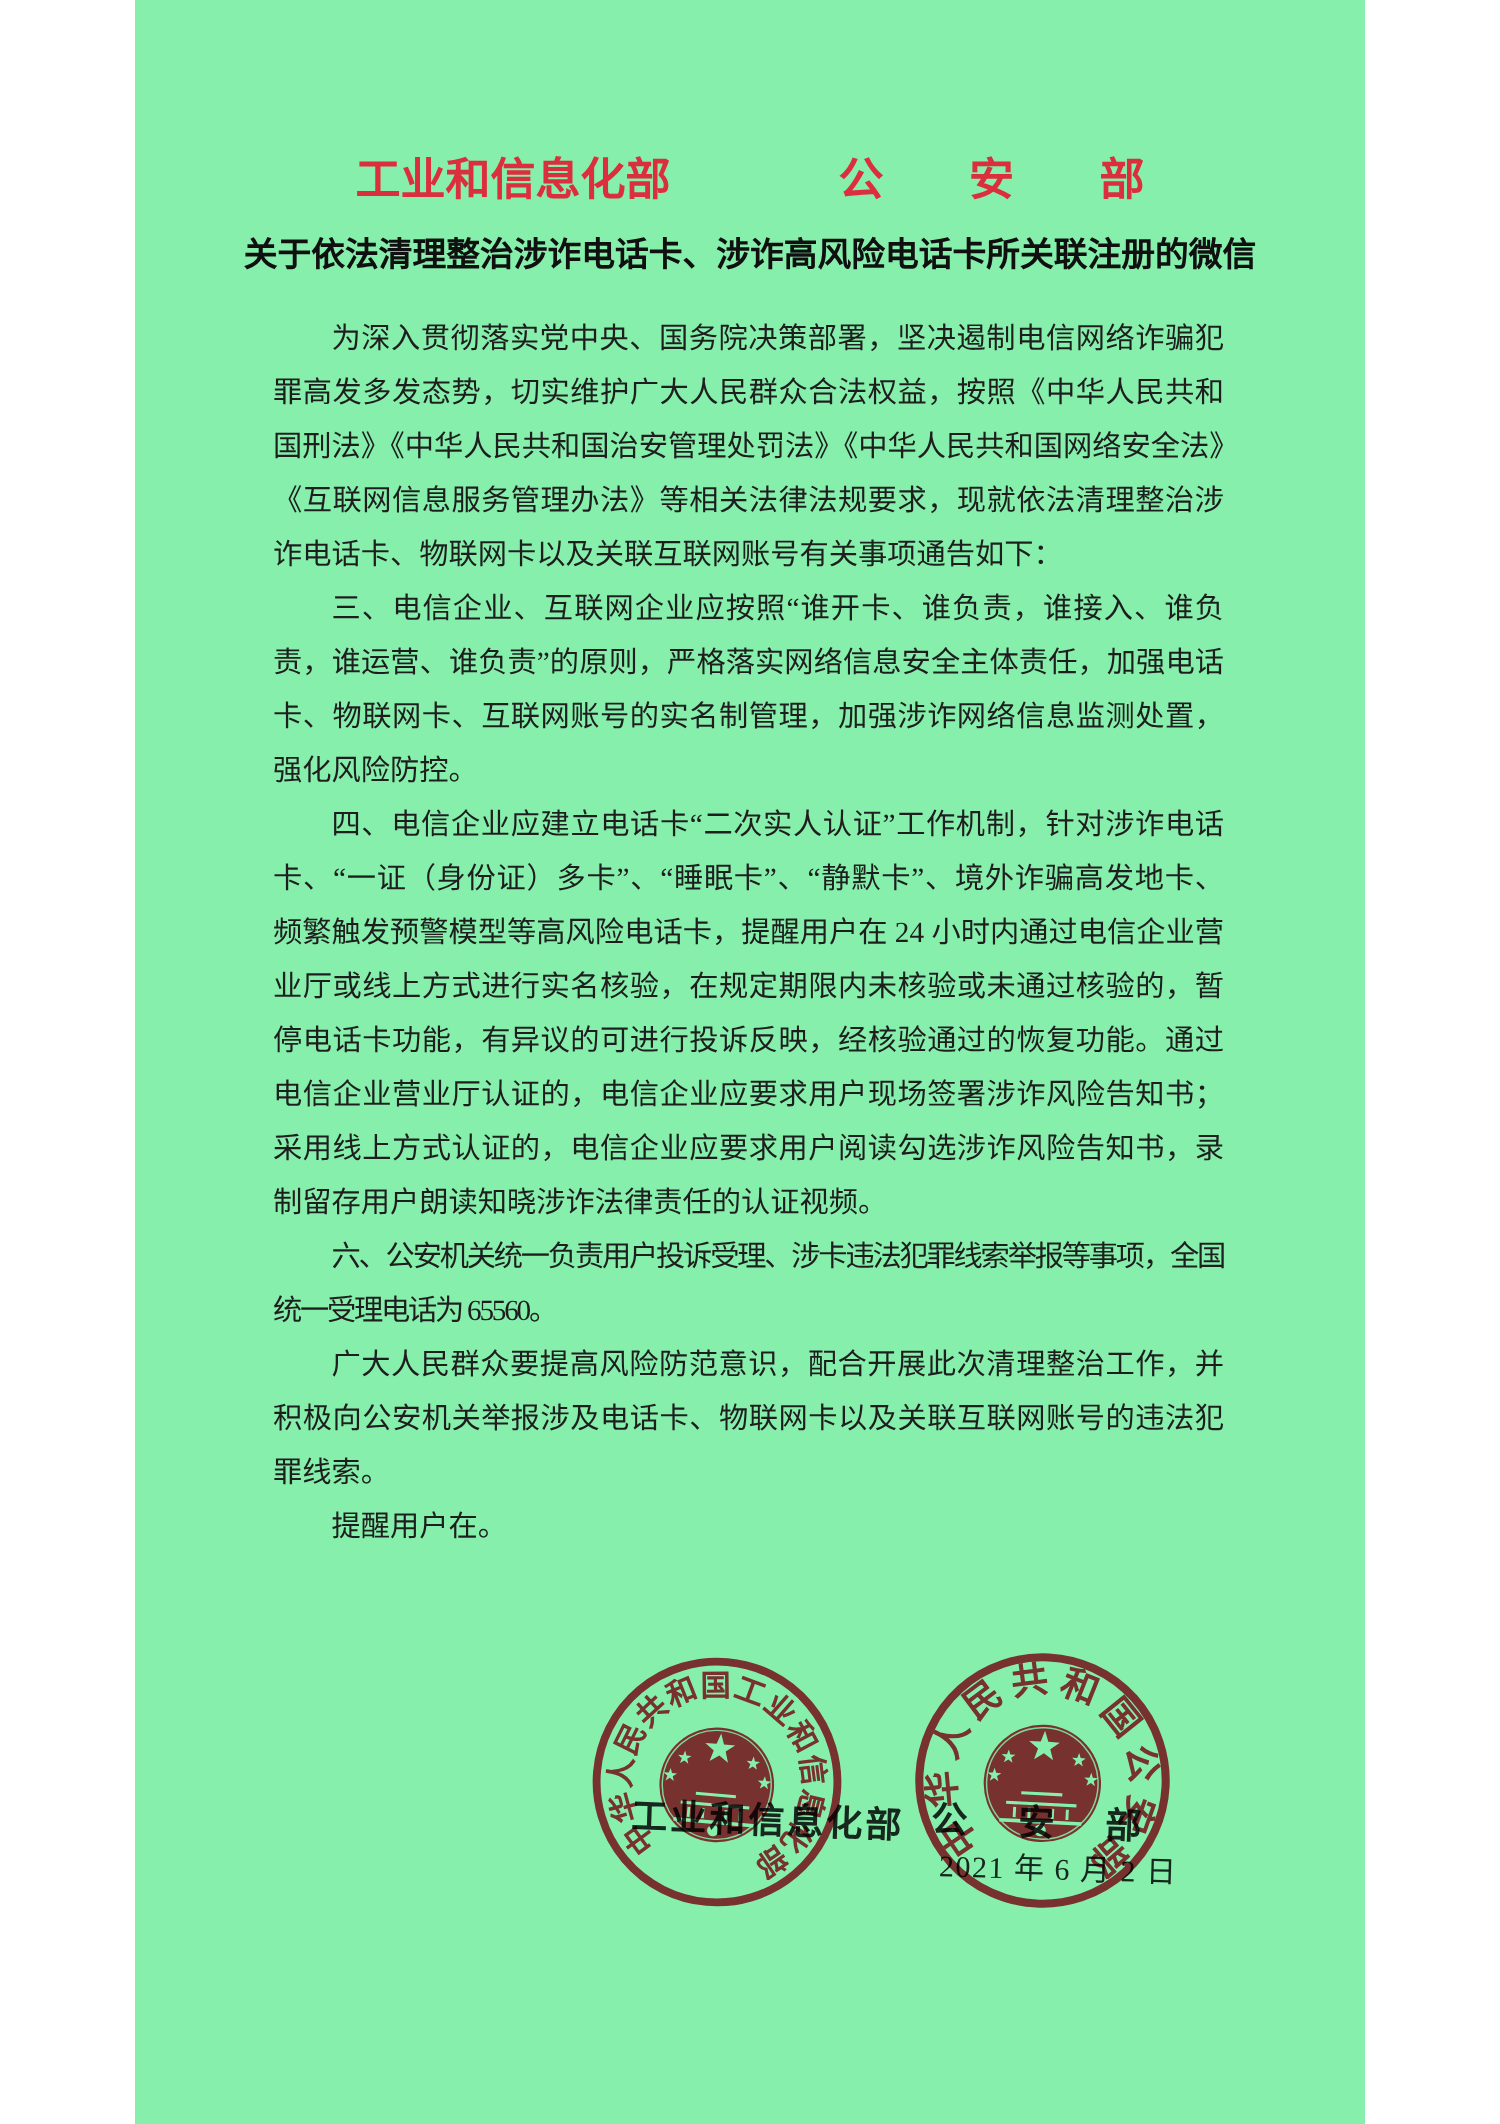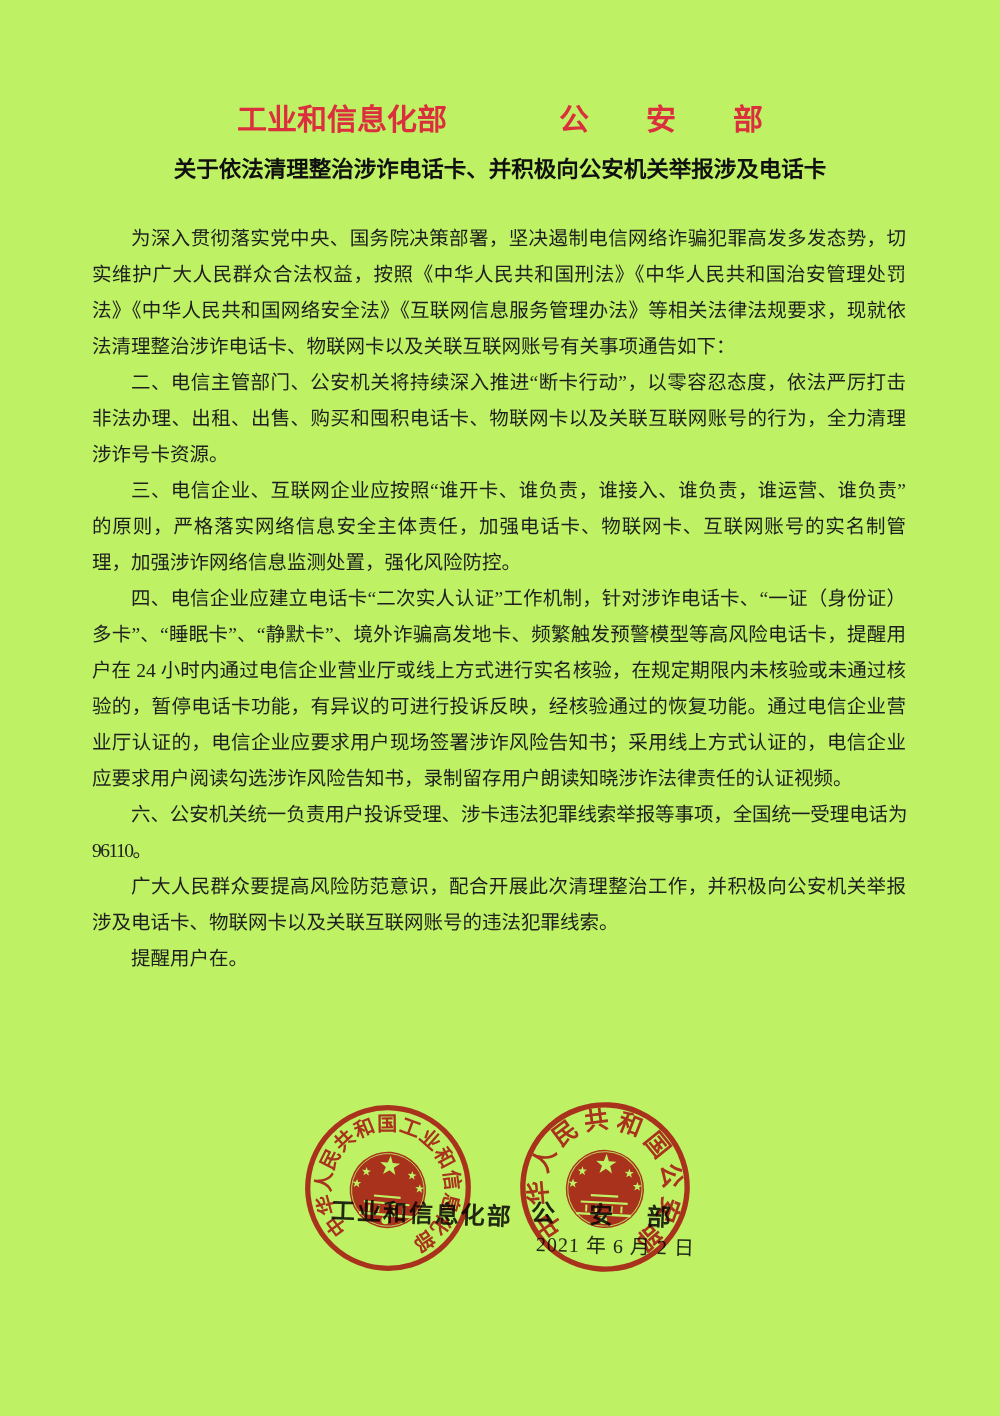--- a/index.html
+++ b/index.html
@@ -1,20 +1,20 @@
 <!DOCTYPE html>
 <html lang="zh-CN"><head>
 <meta charset="utf-8">
 <style>
   html,body{margin:0;padding:0;background:#ffffff;}
   .page{
     position:relative;
-    width:1000px;height:1416px;
+    width:820px;height:1416px;
     margin:0 auto;
-    background:#bef264;
+    background:#86efac;
     overflow:hidden;
     font-family:"Liberation Serif","DejaVu Serif",serif;
     color:#1e1e1e;
   }
   
   .ministries{
     margin-top:95px;
     display:flex;justify-content:center;align-items:flex-start;
     column-gap:112px;
     font-size:30px;font-weight:700;
@@ -27,21 +27,21 @@
   .doc-title{
     margin:16px 60px 0;
     text-align:center;
     font-size:22.5px;line-height:30px;
     font-weight:800;
     color:#101010;
     font-family:"Liberation Sans","DejaVu Sans",sans-serif;
   }
   
   .body{
-    margin-top:36px;
+    margin-top:24px;
     padding:0 94px 0 92px;
     font-size:19.5px;
     line-height:36px;
     text-align:justify;
   }
   .body p{margin:0;text-indent:2em;}
   .body p.tight{letter-spacing:-1.5px;}
   
   .seal{position:absolute;mix-blend-mode:multiply;}
   .seal-left{left:302px;top:1102px;width:172px;height:172px;transform:rotate(5deg);}
@@ -66,28 +66,27 @@
 </head>
 <body>
 
 <div class="page">
 
   <div class="ministries">
     <span class="ministry">工业和信息化部</span>
     <span class="ministry spaced">公安部</span>
   </div>
 
-  <div class="doc-title">关于依法清理整治涉诈电话卡、并积极向公安机关举报涉及电话卡</div>
+  <div class="doc-title">关于依法清理整治涉诈电话卡、涉诈高风险电话卡所关联注册的微信</div>
 
   <div class="body">
     <p>为深入贯彻落实党中央、国务院决策部署，坚决遏制电信网络诈骗犯罪高发多发态势，切实维护广大人民群众合法权益，按照《中华人民共和国刑法》《中华人民共和国治安管理处罚法》《中华人民共和国网络安全法》《互联网信息服务管理办法》等相关法律法规要求，现就依法清理整治涉诈电话卡、物联网卡以及关联互联网账号有关事项通告如下：</p>
-    <p>二、电信主管部门、公安机关将持续深入推进“断卡行动”，以零容忍态度，依法严厉打击非法办理、出租、出售、购买和囤积电话卡、物联网卡以及关联互联网账号的行为，全力清理涉诈号卡资源。</p>
     <p>三、电信企业、互联网企业应按照“谁开卡、谁负责，谁接入、谁负责，谁运营、谁负责”的原则，严格落实网络信息安全主体责任，加强电话卡、物联网卡、互联网账号的实名制管理，加强涉诈网络信息监测处置，强化风险防控。</p>
     <p>四、电信企业应建立电话卡“二次实人认证”工作机制，针对涉诈电话卡、“一证（身份证）多卡”、“睡眠卡”、“静默卡”、境外诈骗高发地卡、频繁触发预警模型等高风险电话卡，提醒用户在 24 小时内通过电信企业营业厅或线上方式进行实名核验，在规定期限内未核验或未通过核验的，暂停电话卡功能，有异议的可进行投诉反映，经核验通过的恢复功能。通过电信企业营业厅认证的，电信企业应要求用户现场签署涉诈风险告知书；采用线上方式认证的，电信企业应要求用户阅读勾选涉诈风险告知书，录制留存用户朗读知晓涉诈法律责任的认证视频。</p>
-    <p class="tight">六、公安机关统一负责用户投诉受理、涉卡违法犯罪线索举报等事项，全国统一受理电话为 96110。</p>
+    <p class="tight">六、公安机关统一负责用户投诉受理、涉卡违法犯罪线索举报等事项，全国统一受理电话为 65560。</p>
     <p>广大人民群众要提高风险防范意识，配合开展此次清理整治工作，并积极向公安机关举报涉及电话卡、物联网卡以及关联互联网账号的违法犯罪线索。</p>
     <p>提醒用户在。</p>
   </div>
 
   <div class="sig sig-left">工业和信息化部</div>
   <div class="sig sig-right">公安部</div>
   <div class="sig sig-date">2021 年 6 月 2 日</div>
 
   <div class="seal seal-left">
     <svg width="172" height="172" viewBox="0 0 180 180">

